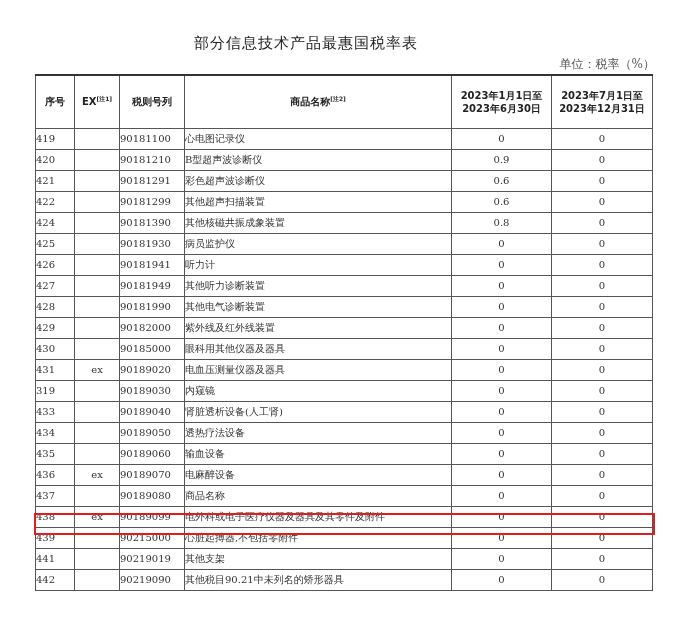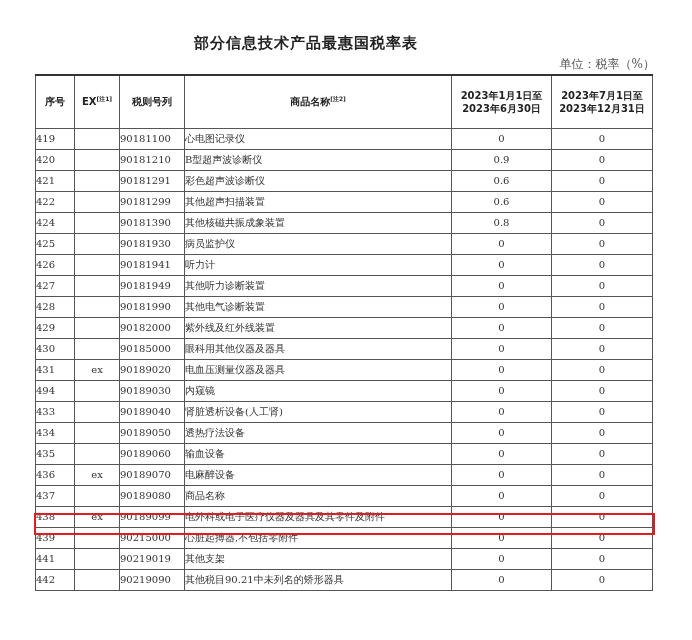--- a/index.html
+++ b/index.html
@@ -15,21 +15,21 @@
       font-family: "DejaVu Serif", "Liberation Serif", serif;
       color: #222;
     }
     .doc-title {
       position: absolute;
       top: 34px;
       left: 0;
       width: 612px;
       text-align: center;
       font-family: "DejaVu Sans", "Liberation Sans", sans-serif;
-      font-weight: bold;
+      font-weight: normal;
       font-size: 15px;
       letter-spacing: 1px;
       color: #222;
     }
     .unit-label {
       position: absolute;
       top: 56px;
       left: 555px;
       width: 100px;
       text-align: right;
@@ -220,21 +220,21 @@
       </tr>
       <tr>
         <td class="c-seq">431</td>
         <td class="c-ex">ex</td>
         <td class="c-code">90189020</td>
         <td class="c-name">电血压测量仪器及器具</td>
         <td class="c-r1">0</td>
         <td class="c-r2">0</td>
       </tr>
       <tr>
-        <td class="c-seq">494</td>
+        <td class="c-seq">319</td>
         <td class="c-ex"></td>
         <td class="c-code">90189030</td>
         <td class="c-name">内窥镜</td>
         <td class="c-r1">0</td>
         <td class="c-r2">0</td>
       </tr>
       <tr>
         <td class="c-seq">433</td>
         <td class="c-ex"></td>
         <td class="c-code">90189040</td>

